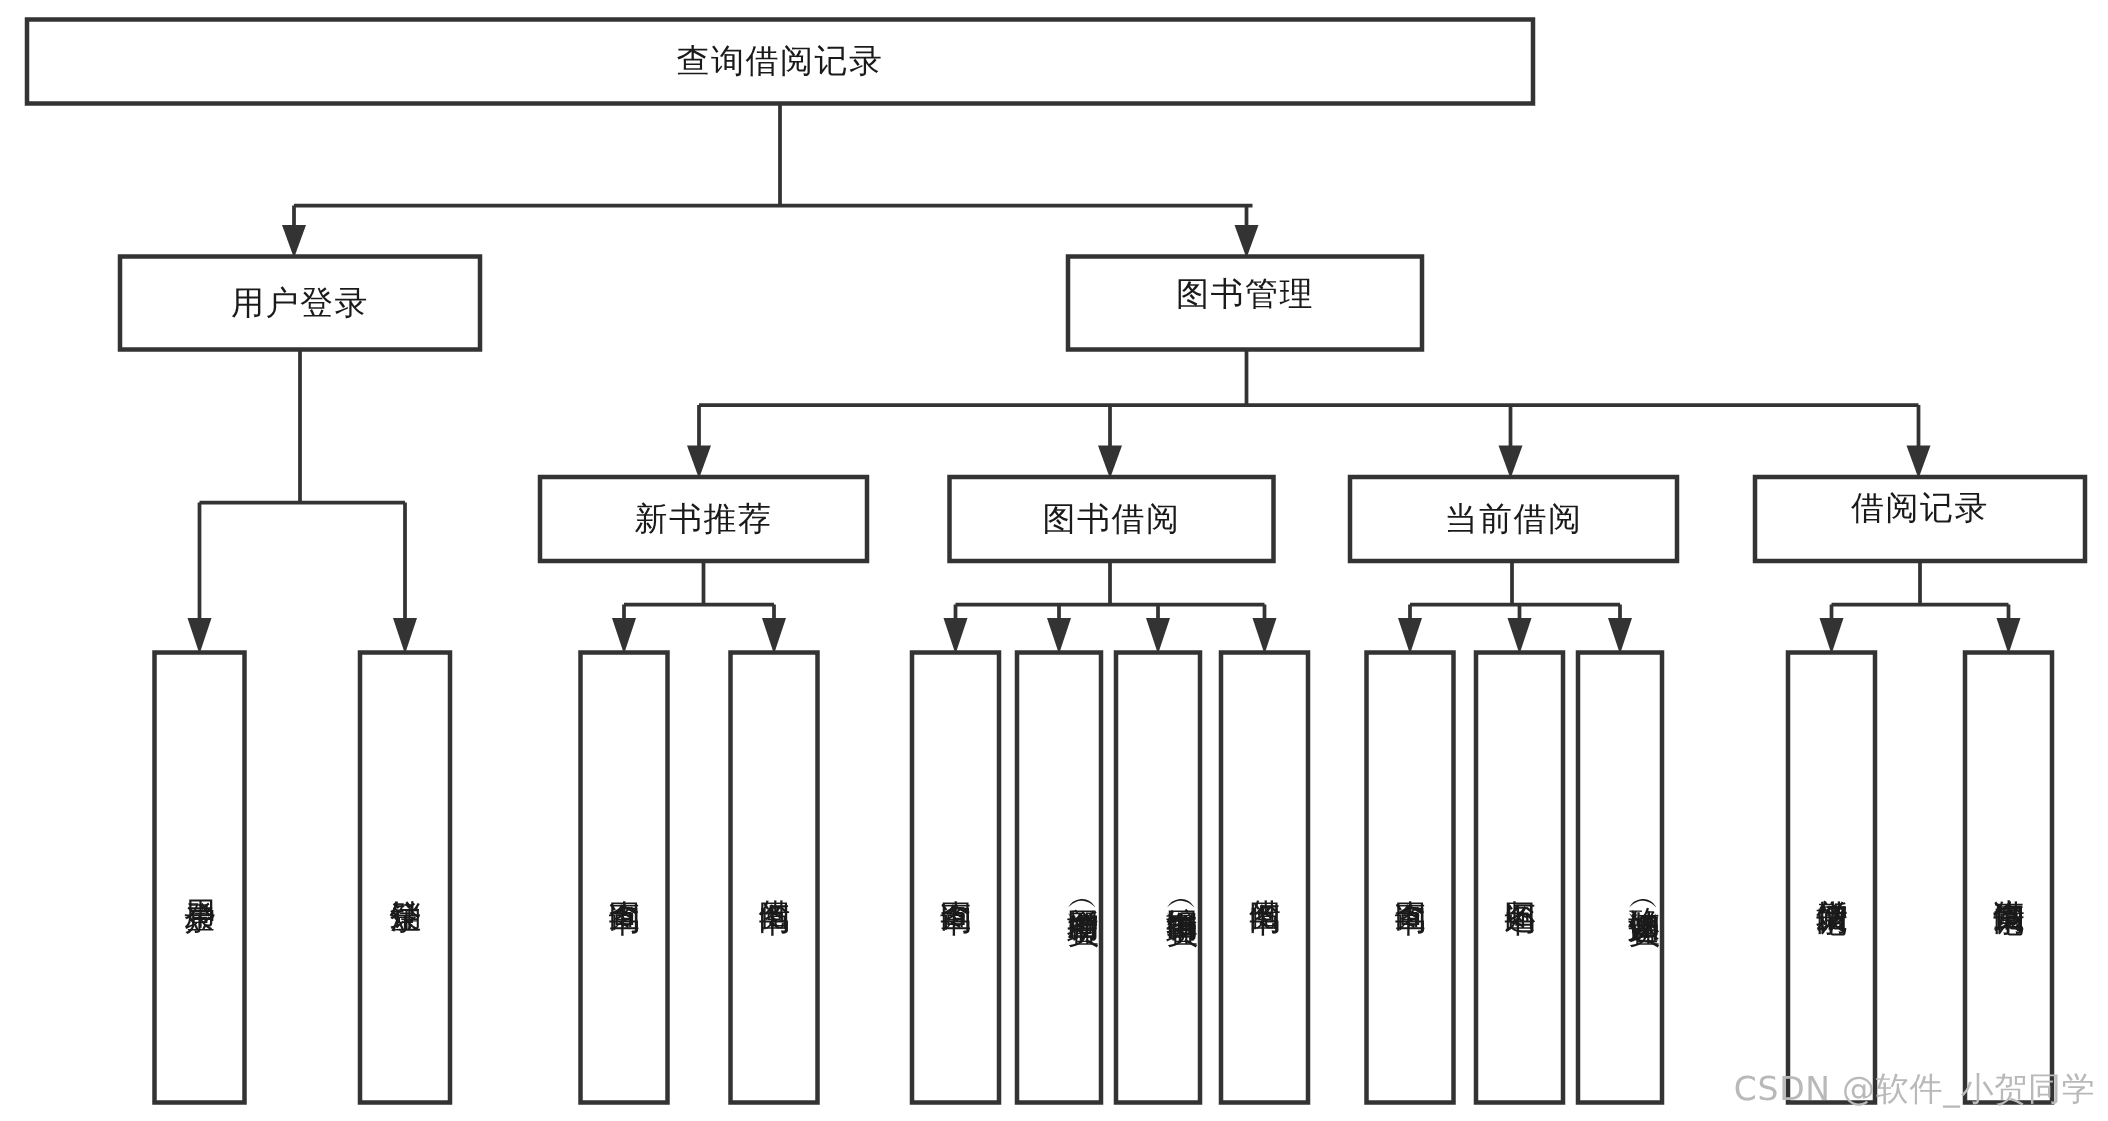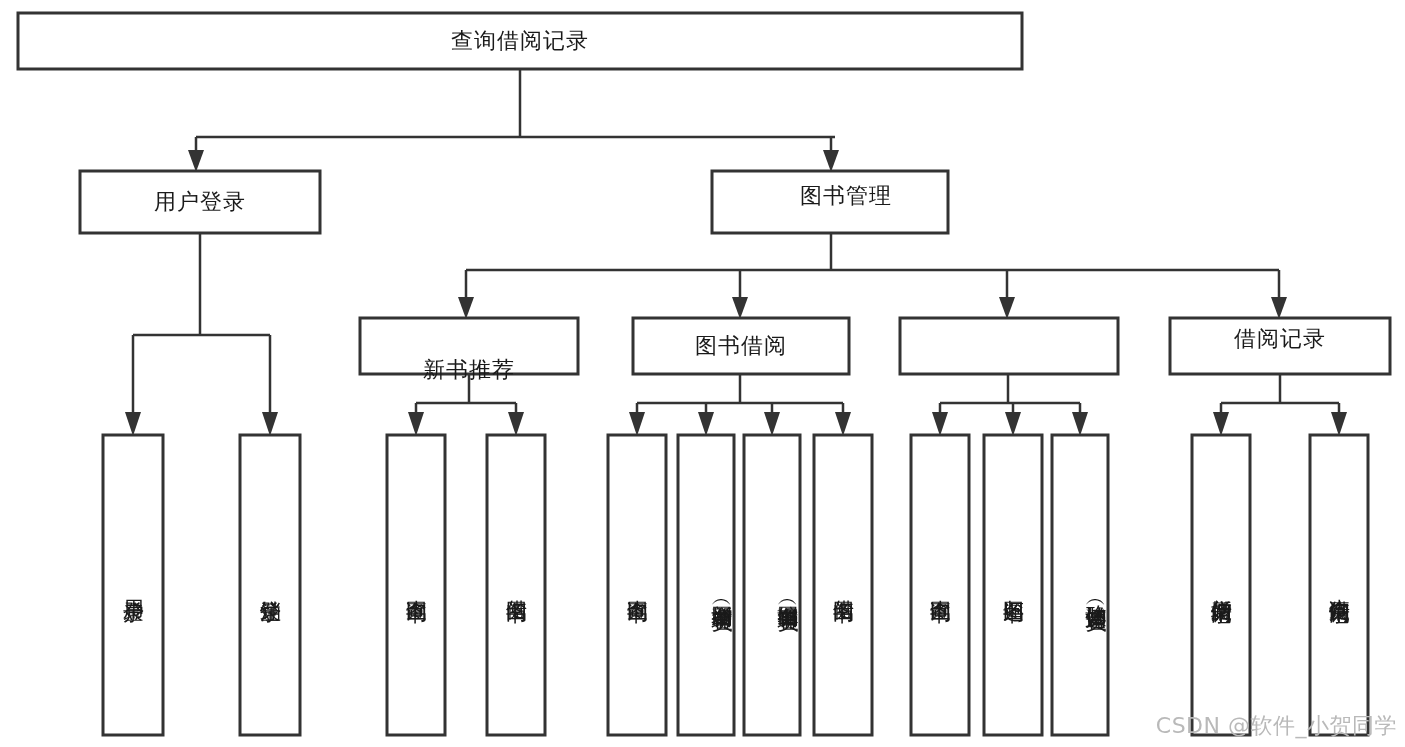--- a/index.html
+++ b/index.html
@@ -176,24 +176,25 @@
     <rect class="node-box" x="911" y="435" width="58" height="300"></rect>
     <rect class="node-box" x="984" y="435" width="58" height="300"></rect>
     <rect class="node-box" x="1052" y="435" width="56" height="300"></rect>
     <rect class="node-box" x="1192" y="435" width="58" height="300"></rect>
     <rect class="node-box" x="1310" y="435" width="58" height="300"></rect>
   </svg>
 
   <div class="hlabel-wrap" style="left:18px; top:13px; width:1004px; height:56px;">查询借阅记录</div>
 
   <div class="hlabel-wrap" style="left:80px; top:171px; width:240px; height:62px;">用户登录</div>
-  <div class="hlabel-wrap" style="left:728px; top:171px; width:236px; height:50px;">图书管理</div>
-
-  <div class="hlabel-wrap" style="left:360px; top:318px; width:218px; height:56px;margin-top:24px;">新书推荐</div>
+  <div class="hlabel-wrap" style="left:712px; top:171px; width:236px; height:50px;">图书管理</div>
+
+  <div class="hlabel-wrap" style="left:360px; top:318px; width:218px; height:56px;">新书推荐</div>
   <div class="hlabel-wrap" style="left:633px; top:318px; width:216px; height:56px;">图书借阅</div>
+  <div class="hlabel-wrap" style="left:900px; top:318px; width:218px; height:56px;">当前借阅</div>
   <div class="hlabel-wrap" style="left:1170px; top:318px; width:220px; height:41px;">借阅记录</div>
 
   <div class="vlabel-wrap" style="left:103px; top:435px; width:60px; height:300px;">用户登录</div>
   <div class="vlabel-wrap" style="left:240px; top:435px; width:60px; height:300px;">注销登录</div>
   <div class="vlabel-wrap" style="left:387px; top:435px; width:58px; height:300px;">查询图书</div>
   <div class="vlabel-wrap" style="left:487px; top:435px; width:58px; height:300px;">借阅图书</div>
   <div class="vlabel-wrap" style="left:608px; top:435px; width:58px; height:300px;">查询图书</div>
   <div class="vlabel-wrap" style="left:678px; top:435px; width:56px; height:300px; align-items:flex-start; padding-top:14px; box-sizing:border-box;">新增图书（管理员）</div>
   <div class="vlabel-wrap" style="left:744px; top:435px; width:56px; height:300px; align-items:flex-start; padding-top:14px; box-sizing:border-box;">编辑图书（管理员）</div>
   <div class="vlabel-wrap" style="left:814px; top:435px; width:58px; height:300px;">借阅图书</div>

